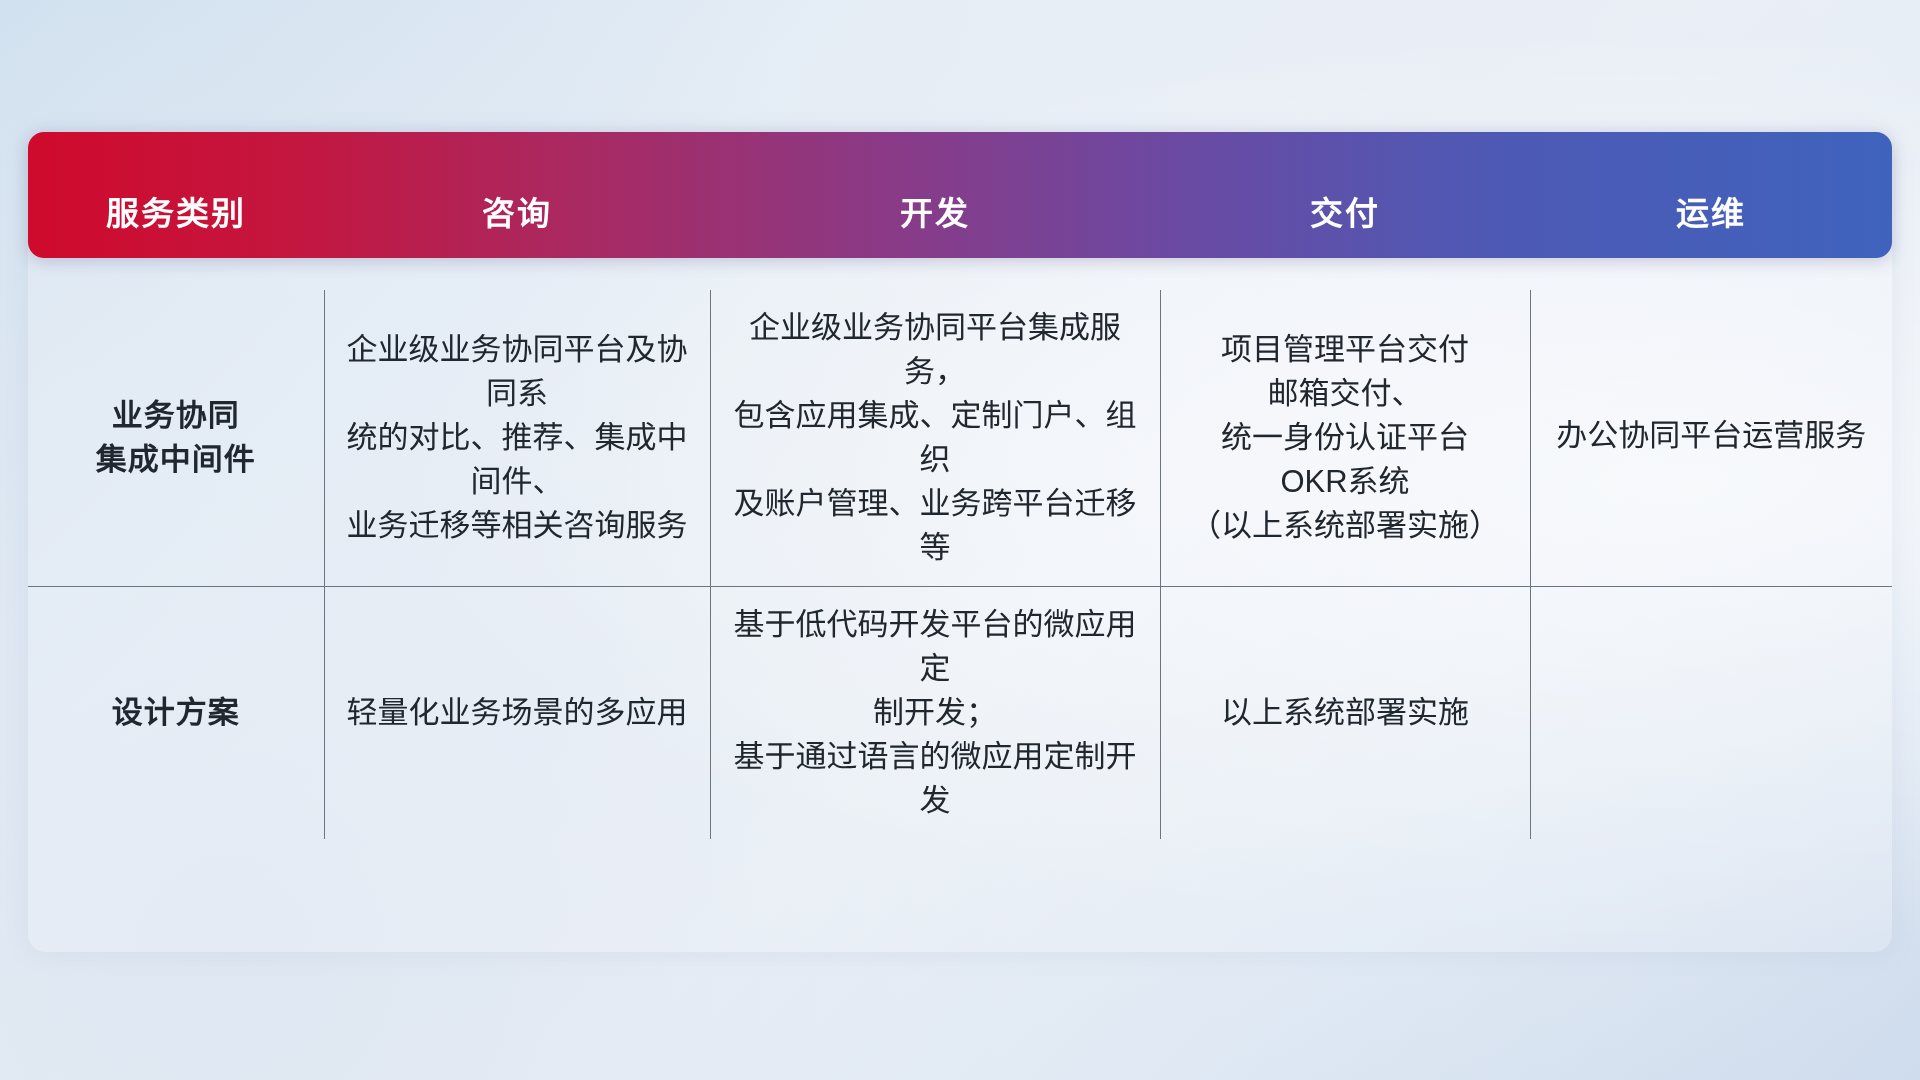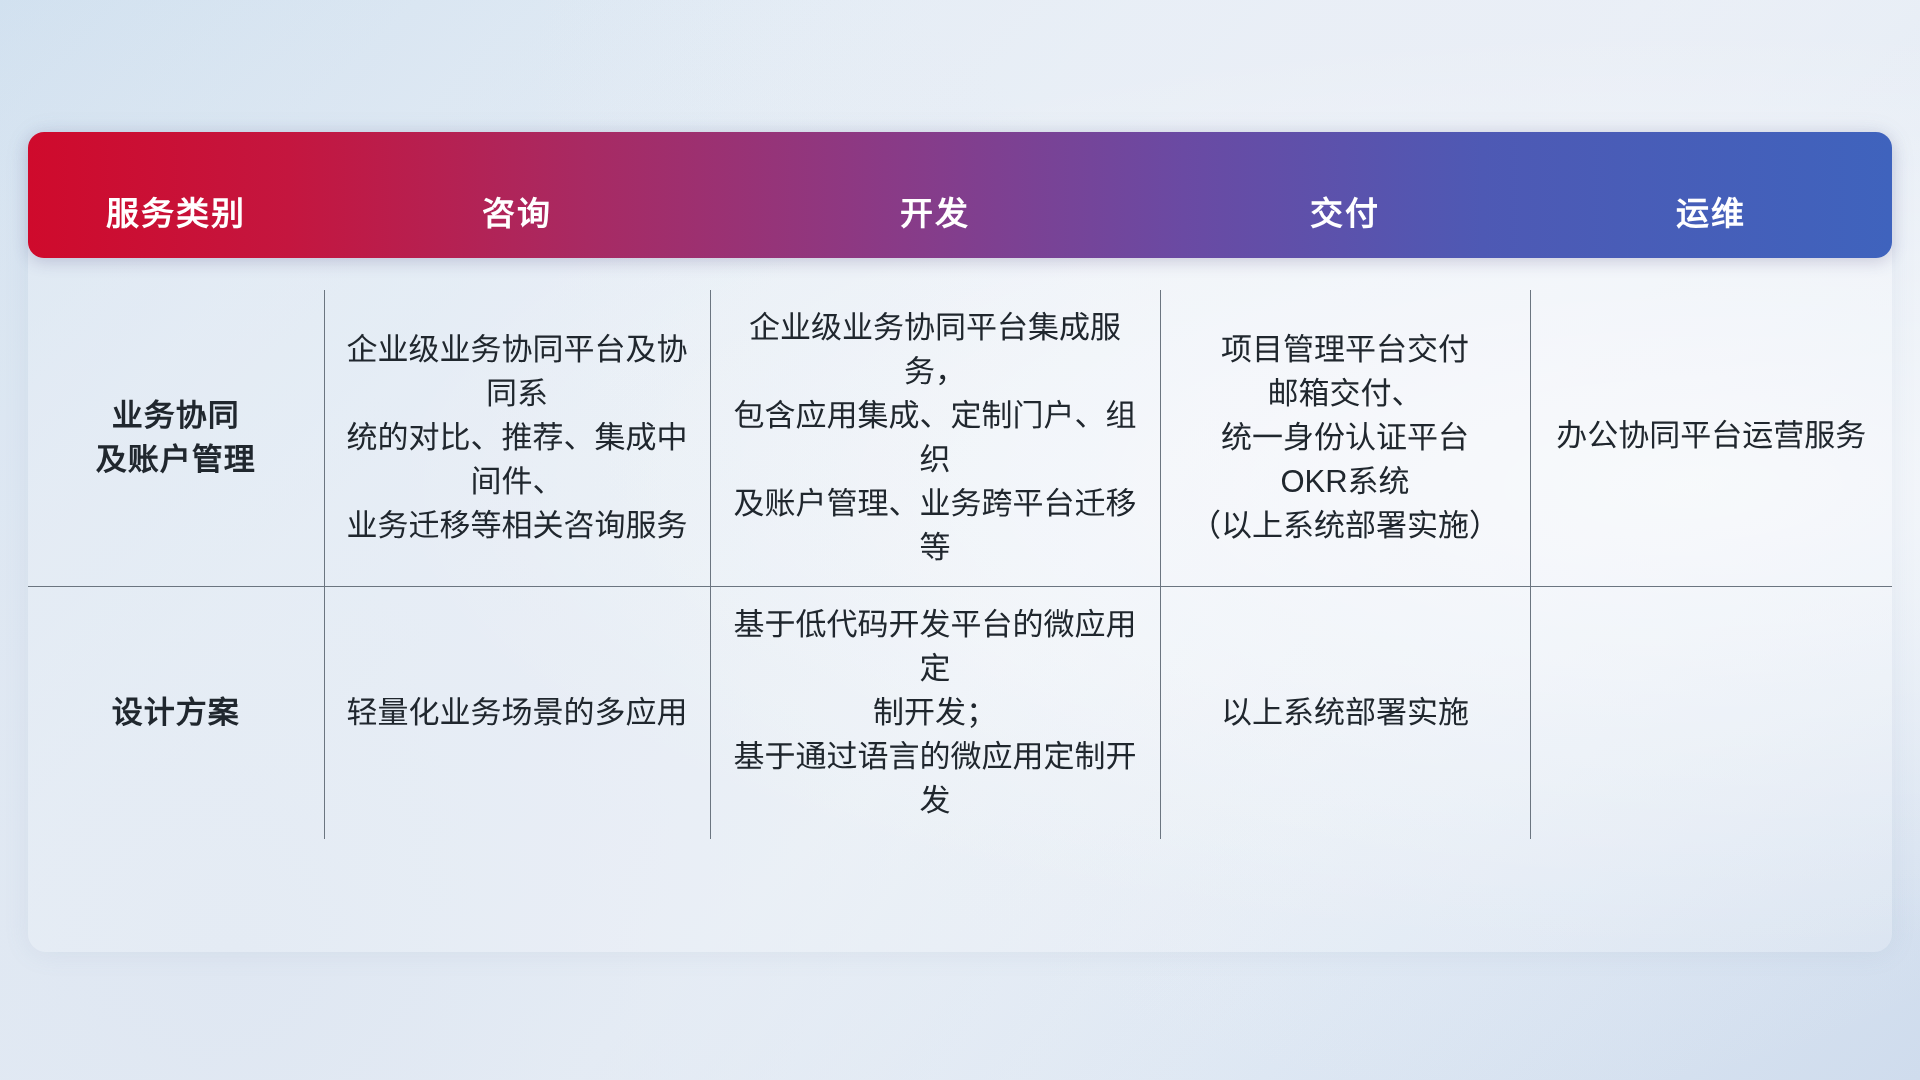--- a/index.html
+++ b/index.html
@@ -138,21 +138,21 @@
         <th class="header-cell">咨询</th>
         <th class="header-cell">开发</th>
         <th class="header-cell">交付</th>
         <th class="header-cell">运维</th>
       </tr>
     </thead>
     <tbody>
       <tr class="body-row r1">
         <td class="cat-cell">
             <span class="cell-text">业务协同
-及账户管理</span>
+集成中间件</span>
           </td>
         <td>
             <span class="cell-text">企业级业务协同平台及协同系
 统的对比、推荐、集成中间件、
 业务迁移等相关咨询服务</span>
           </td>
         <td>
             <span class="cell-text">企业级业务协同平台集成服务，
 包含应用集成、定制门户、组织
 及账户管理、业务跨平台迁移等</span>

